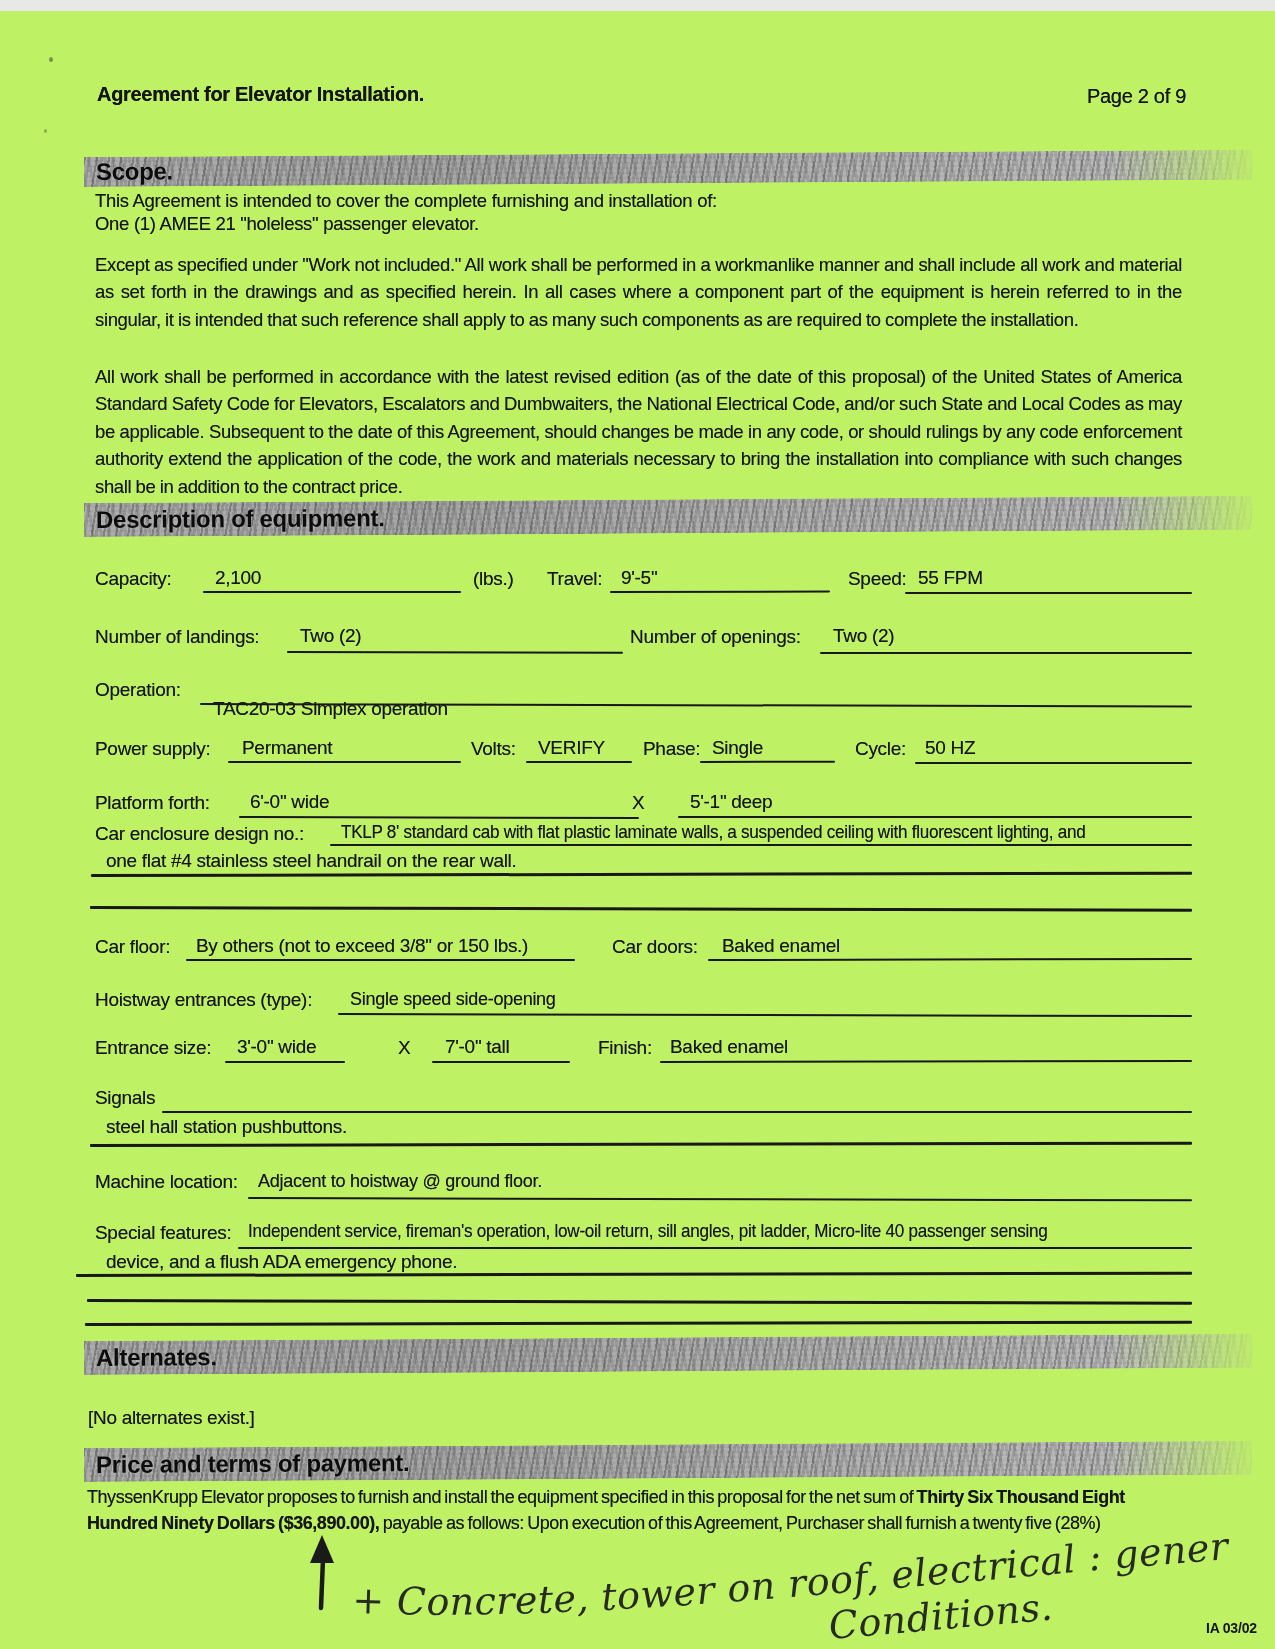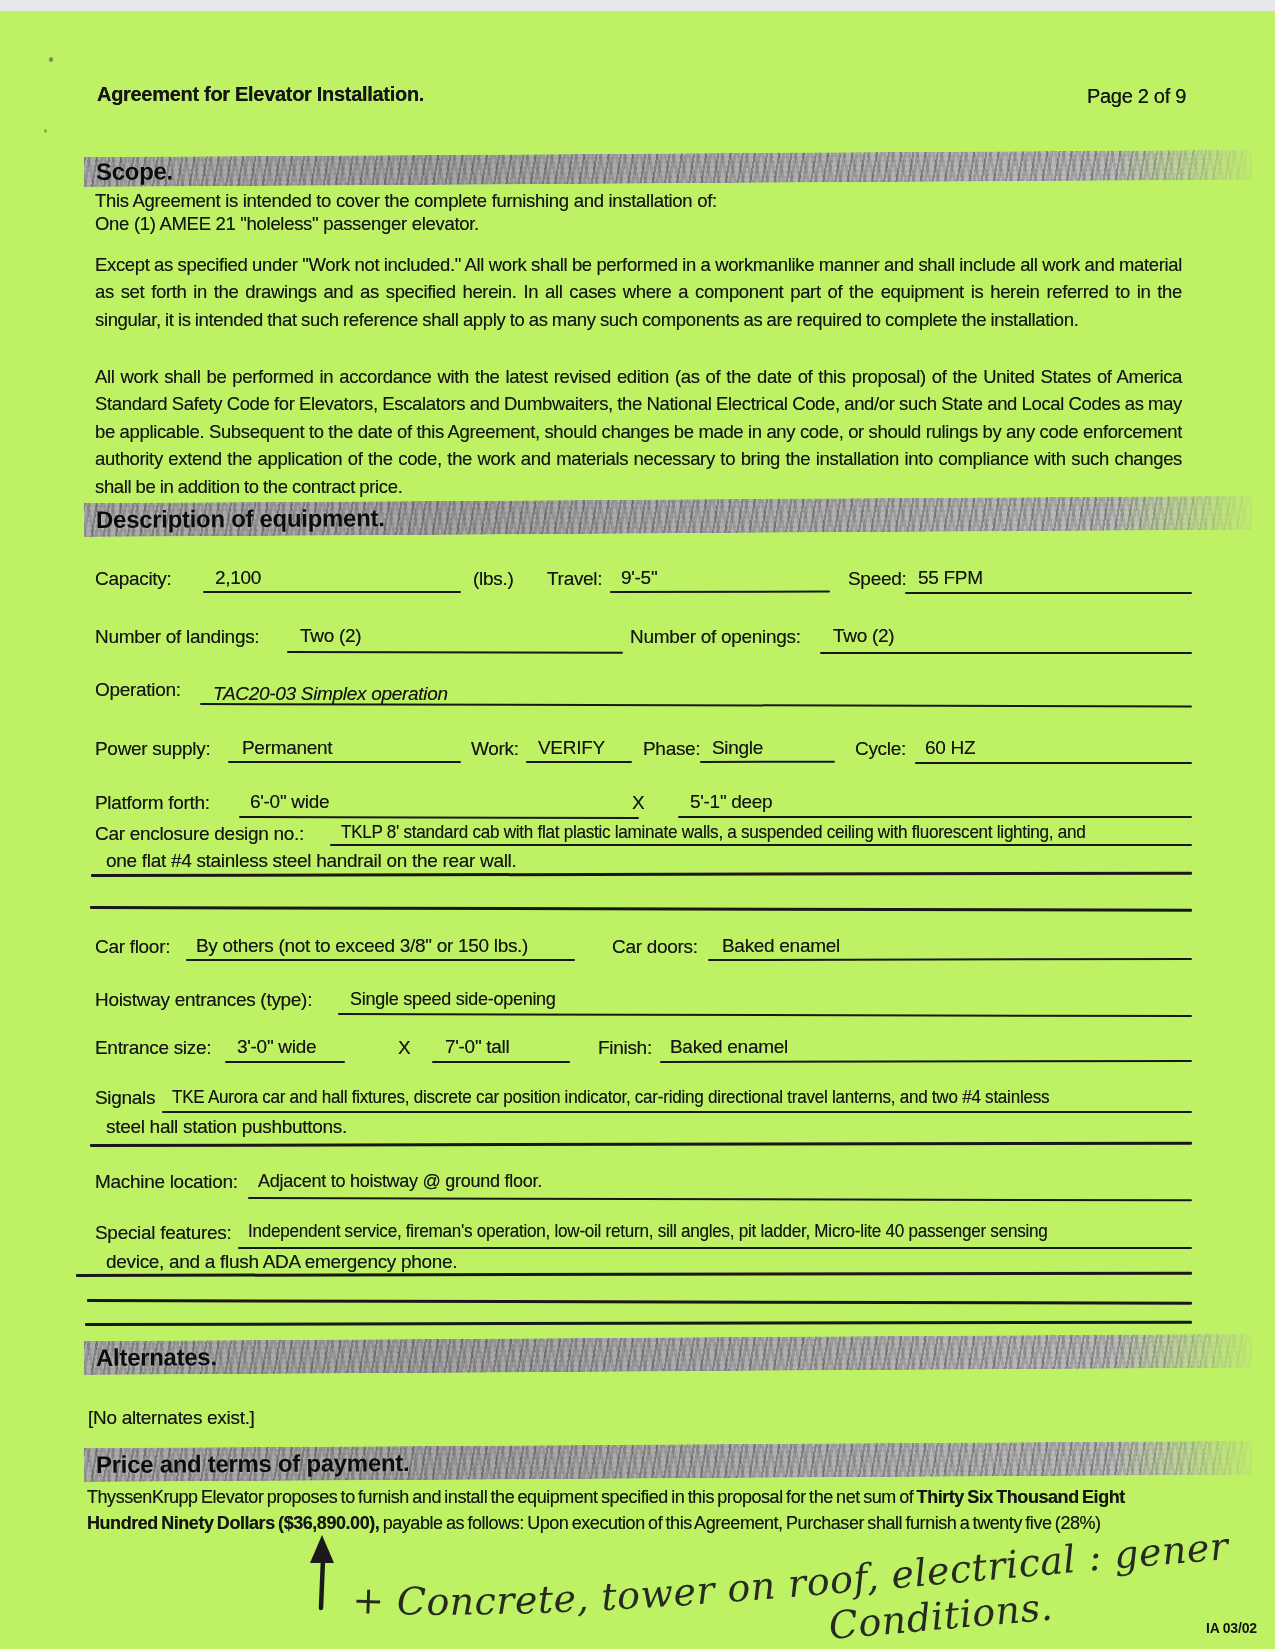--- a/index.html
+++ b/index.html
@@ -75,34 +75,34 @@
   <div class="rule" style="left:905px;top:581px;width:287px;"></div>
 
   <div class="t" style="left:95px;top:615px;">Number of landings:</div>
   <div class="t" style="left:300px;top:614px;">Two (2)</div>
   <div class="rule tiltB" style="left:287px;top:640px;width:336px;"></div>
   <div class="t" style="left:630px;top:615px;">Number of openings:</div>
   <div class="t" style="left:833px;top:614px;">Two (2)</div>
   <div class="rule" style="left:820px;top:641px;width:372px;"></div>
 
   <div class="t" style="left:95px;top:668px;">Operation:</div>
-  <div class="t" style="left:213px;top:672px;font-style:italic;">TAC20-03 Simplex operation</div>
+  <div class="t" style="left:213px;top:687px;">TAC20-03 Simplex operation</div>
   <div class="rule tiltB" style="left:200px;top:692px;width:992px;"></div>
 
   <div class="t" style="left:95px;top:727px;">Power supply:</div>
   <div class="t" style="left:242px;top:726px;">Permanent</div>
   <div class="rule" style="left:228px;top:750px;width:233px;"></div>
-  <div class="t" style="left:471px;top:727px;">Work:</div>
+  <div class="t" style="left:471px;top:727px;">Volts:</div>
   <div class="t" style="left:538px;top:726px;">VERIFY</div>
   <div class="rule" style="left:526px;top:750px;width:106px;"></div>
   <div class="t" style="left:643px;top:727px;">Phase:</div>
   <div class="t" style="left:712px;top:726px;">Single</div>
   <div class="rule tiltA" style="left:700px;top:750px;width:135px;"></div>
   <div class="t" style="left:855px;top:727px;">Cycle:</div>
-  <div class="t" style="left:925px;top:726px;">60 HZ</div>
+  <div class="t" style="left:925px;top:726px;">50 HZ</div>
   <div class="rule" style="left:915px;top:751px;width:277px;"></div>
 
   <div class="t" style="left:95px;top:781px;">Platform forth:</div>
   <div class="t" style="left:250px;top:780px;">6'-0" wide</div>
   <div class="rule tiltB" style="left:239px;top:805px;width:400px;"></div>
   <div class="t" style="left:632px;top:781px;">X</div>
   <div class="t" style="left:690px;top:780px;">5'-1" deep</div>
   <div class="rule" style="left:678px;top:805px;width:514px;"></div>
 
   <div class="t" style="left:95px;top:812px;">Car enclosure design no.:</div>
@@ -128,21 +128,20 @@
   <div class="t" style="left:237px;top:1025px;">3'-0" wide</div>
   <div class="rule" style="left:225px;top:1050px;width:120px;"></div>
   <div class="t" style="left:398px;top:1026px;">X</div>
   <div class="t" style="left:445px;top:1025px;">7'-0" tall</div>
   <div class="rule" style="left:432px;top:1050px;width:138px;"></div>
   <div class="t" style="left:598px;top:1026px;">Finish:</div>
   <div class="t" style="left:670px;top:1025px;">Baked enamel</div>
   <div class="rule tiltA" style="left:660px;top:1050px;width:532px;"></div>
 
   <div class="t" style="left:95px;top:1076px;">Signals</div>
-  <div class="t" style="left:172px;top:1075px;"><span class="cond">TKE Aurora car and hall fixtures, discrete car position indicator, car-riding directional travel lanterns, and two #4 stainless</span></div>
   <div class="rule" style="left:162px;top:1100px;width:1030px;"></div>
   <div class="t" style="left:106px;top:1105px;">steel hall station pushbuttons.</div>
   <div class="rule thick tiltA" style="left:90px;top:1133px;width:1102px;"></div>
 
   <div class="t" style="left:95px;top:1160px;">Machine location:</div>
   <div class="t" style="left:258px;top:1159px;"><span class="cond2">Adjacent to hoistway @ ground floor.</span></div>
   <div class="rule tiltB" style="left:248px;top:1186px;width:944px;"></div>
 
   <div class="t" style="left:95px;top:1211px;">Special features:</div>
   <div class="t" style="left:248px;top:1209px;"><span class="cond">Independent service, fireman's operation, low-oil return, sill angles, pit ladder, Micro-lite 40 passenger sensing</span></div>

